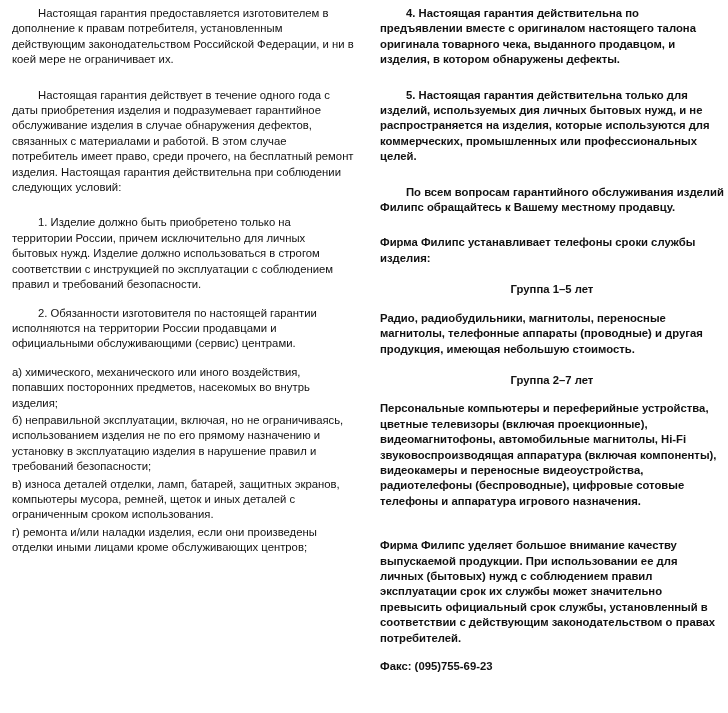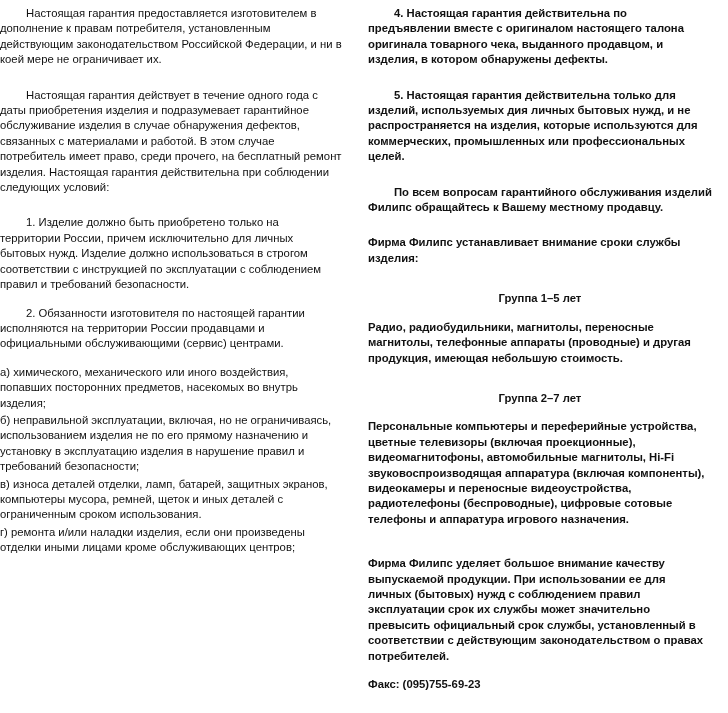--- a/index.html
+++ b/index.html
@@ -12,21 +12,21 @@
     width: 728px;
     height: 713px;
     font-family: "Liberation Sans", sans-serif;
     color: #000000;
     overflow: hidden;
   }
   .page {
     position: relative;
     width: 728px;
     height: 708px;
-    padding: 6px 8px 0 0;
+    padding: 6px 8px 0 12px;
   }
   .columns {
     display: flex;
     flex-direction: row;
     align-items: flex-start;
     width: 100%;
     height: 100%;
   }
   .col {
     width: 356px;
@@ -42,21 +42,21 @@
     text-align: left;
     color: #111;
   }
   p.indent { text-indent: 26px; }
   p.center {
     text-indent: 0;
     text-align: center;
     margin-bottom: 13px;
   }
   p.gap-top { margin-top: 20px; }
-  p.gap-top-small { margin-top: 25px; text-align: center; }
+  p.gap-top-small { margin-top: 16px; text-align: center; }
   p.nogap { margin-bottom: 2px; }
   .spacer-lg { height: 16px; }
 </style>
 </head>
 <body>
 
 <div class="page">
   <div class="columns">
 
     <div class="col col-left">
@@ -67,21 +67,21 @@
       <p class="nogap">а)  химического, механического или иного воздействия, попавших  посторонних предметов, насекомых во внутрь изделия;</p>
       <p class="nogap">б) неправильной эксплуатации, включая, но не ограничиваясь, использованием изделия не по его прямому назначению и установку в эксплуатацию изделия в нарушение правил и требований безопасности;</p>
       <p class="nogap">в) износа деталей отделки, ламп, батарей, защитных  экранов, компьютеры мусора, ремней, щеток и иных деталей с ограниченным сроком использования.</p>
       <p class="nogap">г) ремонта и/или наладки изделия, если они произведены отделки иными лицами кроме обслуживающих центров;</p>
     </div>
 
     <div class="col col-right">
       <p class="indent">4. Настоящая гарантия действительна по предъявлении вместе с оригиналом настоящего талона оригинала товарного чека, выданного продавцом, и изделия, в котором обнаружены дефекты.</p>
       <p class="indent gap-top">5. Настоящая гарантия действительна только для изделий, используемых дия  личных бытовых нужд, и не распространяется на изделия, которые  используются для коммерческих, промышленных или профессиональных  целей.</p>
       <p class="indent gap-top">По всем вопросам гарантийного обслуживания изделий Филипс обращайтесь к Вашему местному продавцу.</p>
-      <p class="gap-top">Фирма Филипс устанавливает внимание сроки службы изделия:</p>
+      <p class="gap-top">Фирма Филипс устанавливает телефоны сроки службы изделия:</p>
       <p class="center gap-top-small">Группа 1–5 лет</p>
       <p>Радио, радиобудильники, магнитолы, переносные магнитолы, телефонные аппараты (проводные) и другая продукция, имеющая небольшую  стоимость.</p>
       <p class="center gap-top-small">Группа 2–7 лет</p>
       <p>Персональные компьютеры и переферийные устройства, цветные телевизоры (включая проекционные), видеомагнитофоны, автомобильные магнитолы, Hi-Fi звуковоспроизводящая аппаратура (включая компоненты), видеокамеры и переносные видеоустройства, радиотелефоны (беспроводные), цифровые сотовые телефоны и аппаратура игрового назначения.</p>
       <div class="spacer-lg"></div>
       <p>Фирма Филипс уделяет большое внимание качеству выпускаемой продукции. При использовании ее для личных (бытовых) нужд с соблюдением правил эксплуатации срок их службы  может значительно превысить официальный срок службы, установленный в соответствии с действующим законодательством о правах потребителей.</p>
       <p class="nogap">Факс: (095)755-69-23</p>
     </div>
 
   </div>

